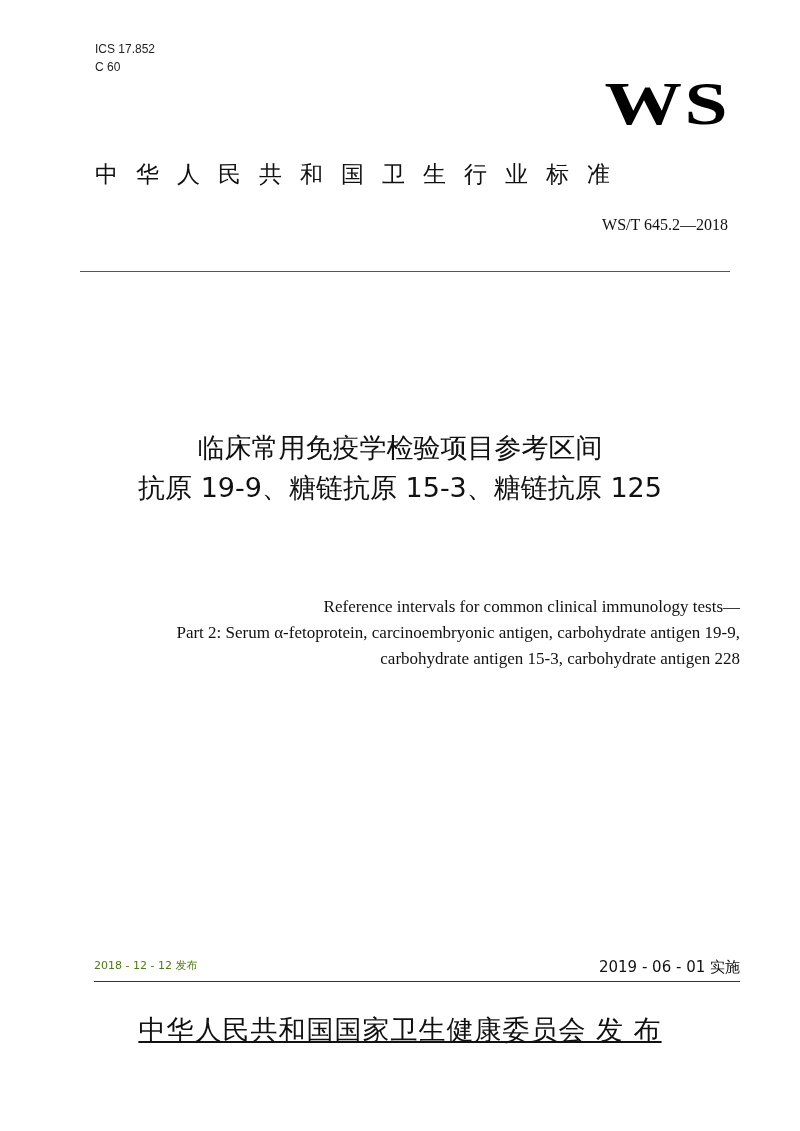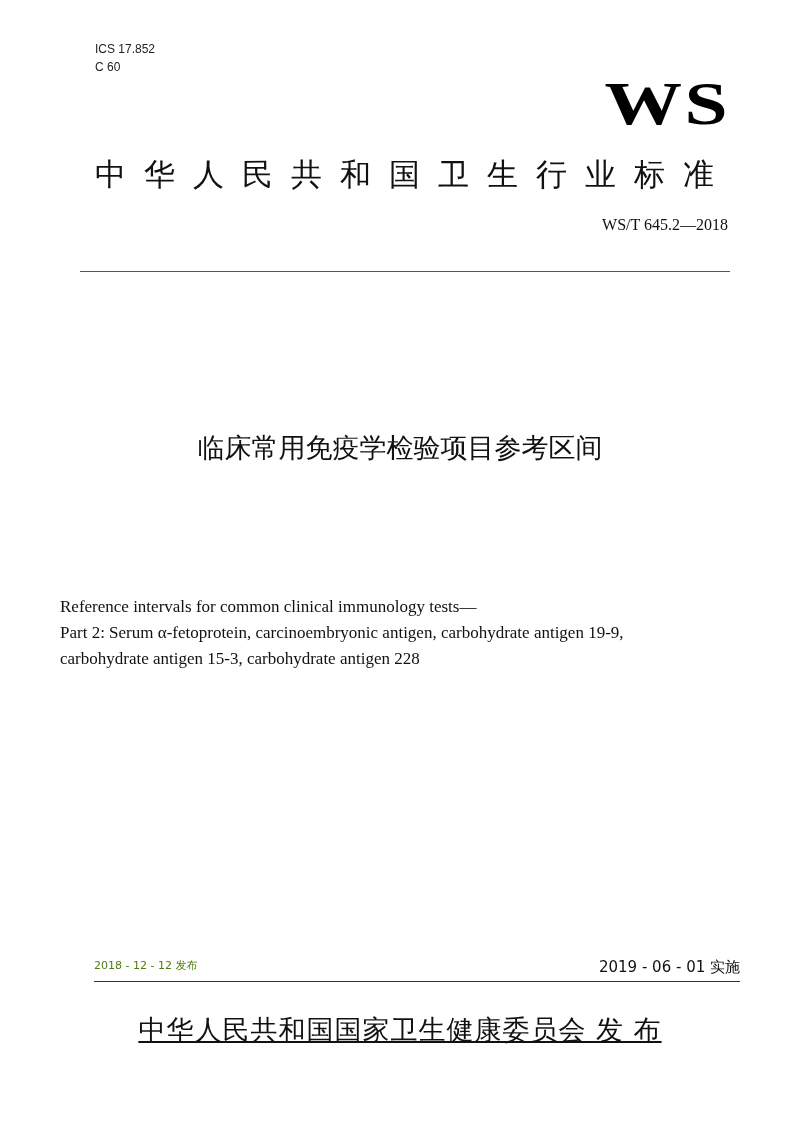--- a/index.html
+++ b/index.html
@@ -1,24 +1,24 @@
 <!DOCTYPE html>
 <html><head>
 <meta charset="utf-8">
 <style>
   html, body { margin: 0; padding: 0; background: #ffffff; }
   body { width: 800px; height: 1131px; position: relative; overflow: hidden; color: #111; font-family: "DejaVu Sans", sans-serif; }
   .abs { position: absolute; }
   .ics { left: 95px; top: 40px; font-family: "Liberation Sans", sans-serif; font-size: 12px; line-height: 18px; color: #222; }
   .ws-logo { left: 530px; top: 68px; width: 200px; text-align: right; font-family: "Liberation Serif", serif; font-weight: bold; font-size: 62px; line-height: 70px; letter-spacing: 2px; color: #000; transform: scaleX(1.25); transform-origin: right center; }
-  .std-title { left: 95px; top: 152px; width: 660px; font-size: 31px; line-height: 44px; letter-spacing: 18px; color: #111; white-space: nowrap; }
+  .std-title { left: 95px; top: 152px; width: 660px; font-size: 23px; line-height: 44px; letter-spacing: 18px; color: #111; white-space: nowrap; }
   .std-num { right: 72px; top: 216px; font-family: "Liberation Serif", serif; font-size: 16px; color: #111; }
   .rule-top { left: 80px; top: 271px; width: 650px; height: 1px; background: #555; }
   .cn-title { left: 60px; top: 428px; width: 680px; text-align: center; font-size: 27px; line-height: 40px; color: #111; }
-  .en-title { left: 60px; top: 594px; width: 680px; text-align: left; font-family: "Liberation Serif", serif; font-size: 17px; line-height: 26px; color: #111; }
+  .en-title { left: 60px; top: 594px; width: 680px; text-align: right; font-family: "Liberation Serif", serif; font-size: 17px; line-height: 26px; color: #111; }
   .date-left { left: 94px; top: 958px; font-size: 11px; color: #4d7c0f; }
   .date-right { right: 60px; top: 958px; font-size: 15px; color: #111; }
   .rule-bottom { left: 94px; top: 981px; width: 646px; height: 1px; background: #333; }
   .publisher { left: 60px; top: 1010px; width: 680px; text-align: center; font-size: 27px; line-height: 40px; color: #111; letter-spacing: 1px; text-decoration: underline; }
 </style>
 </head>
 <body>
 
 <div class="abs ics">
   <div>ICS 17.852</div>
@@ -28,20 +28,21 @@
 <div class="abs ws-logo">WS</div>
 
 <div class="abs std-title">中华人民共和国卫生行业标准</div>
 
 <div class="abs std-num">WS/T 645.2—2018</div>
 
 <div class="abs rule-top"></div>
 
 <div class="abs cn-title">
   <div>临床常用免疫学检验项目参考区间</div>
+  <div>抗原 19-9、糖链抗原 15-3、糖链抗原 125</div>
 </div>
 
 <div class="abs en-title">
   <div>Reference intervals for common clinical immunology tests—</div>
   <div>Part 2: Serum α-fetoprotein, carcinoembryonic antigen, carbohydrate antigen 19-9,</div>
   <div>carbohydrate antigen 15-3, carbohydrate antigen 228</div>
 </div>
 
 <div class="abs date-left">2018 - 12 - 12 发布</div>
 <div class="abs date-right">2019 - 06 - 01 实施</div>

